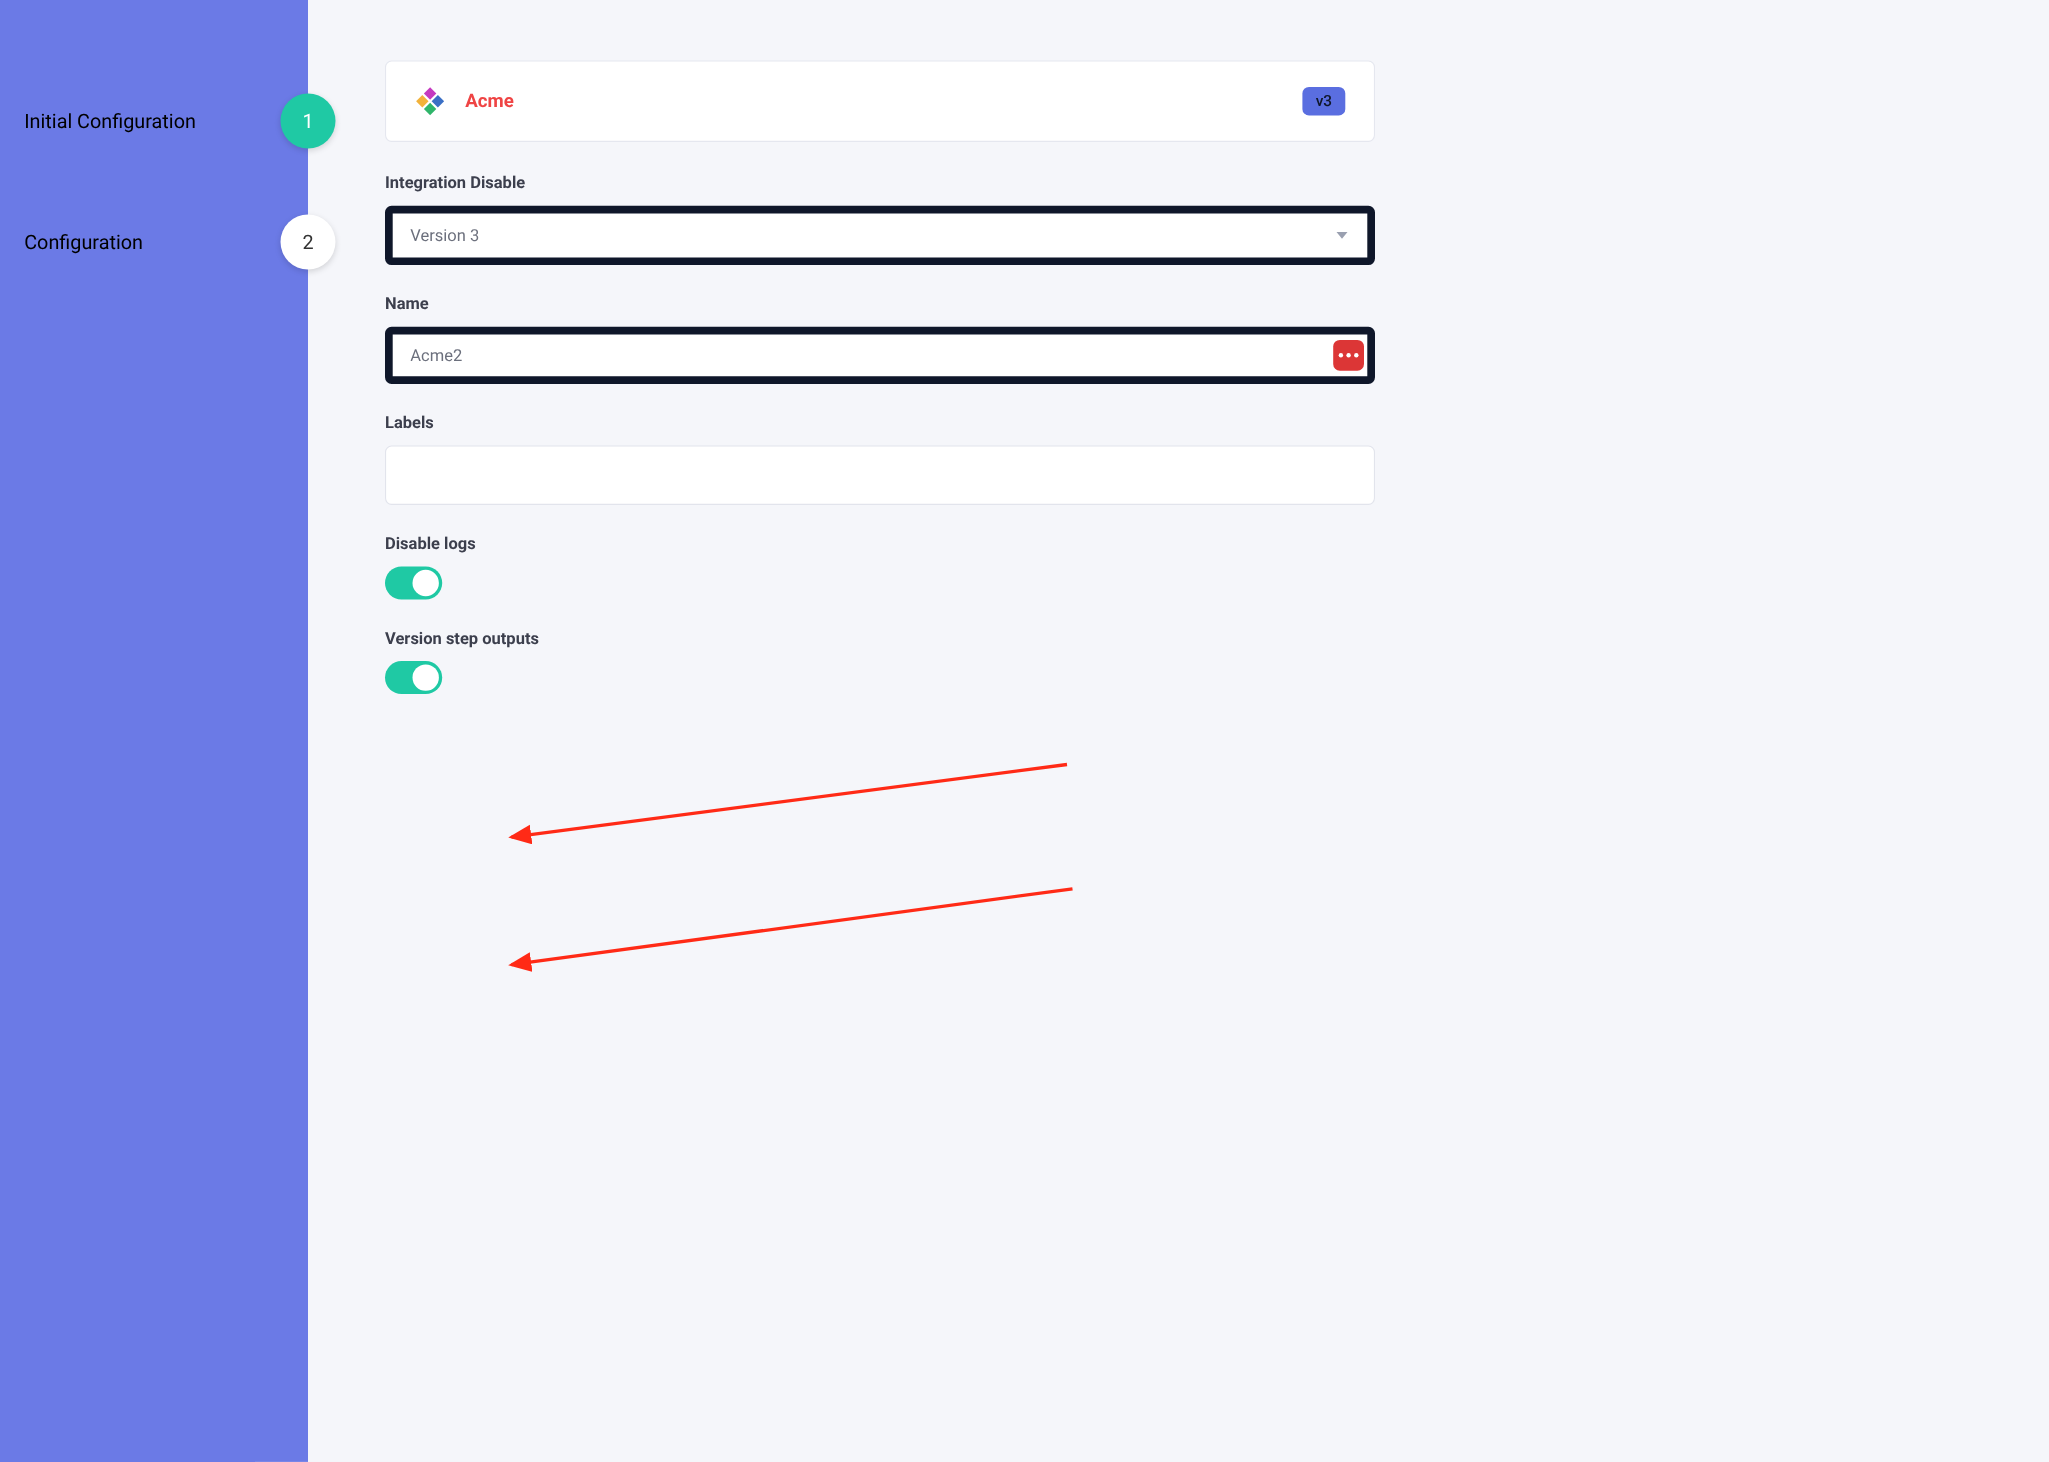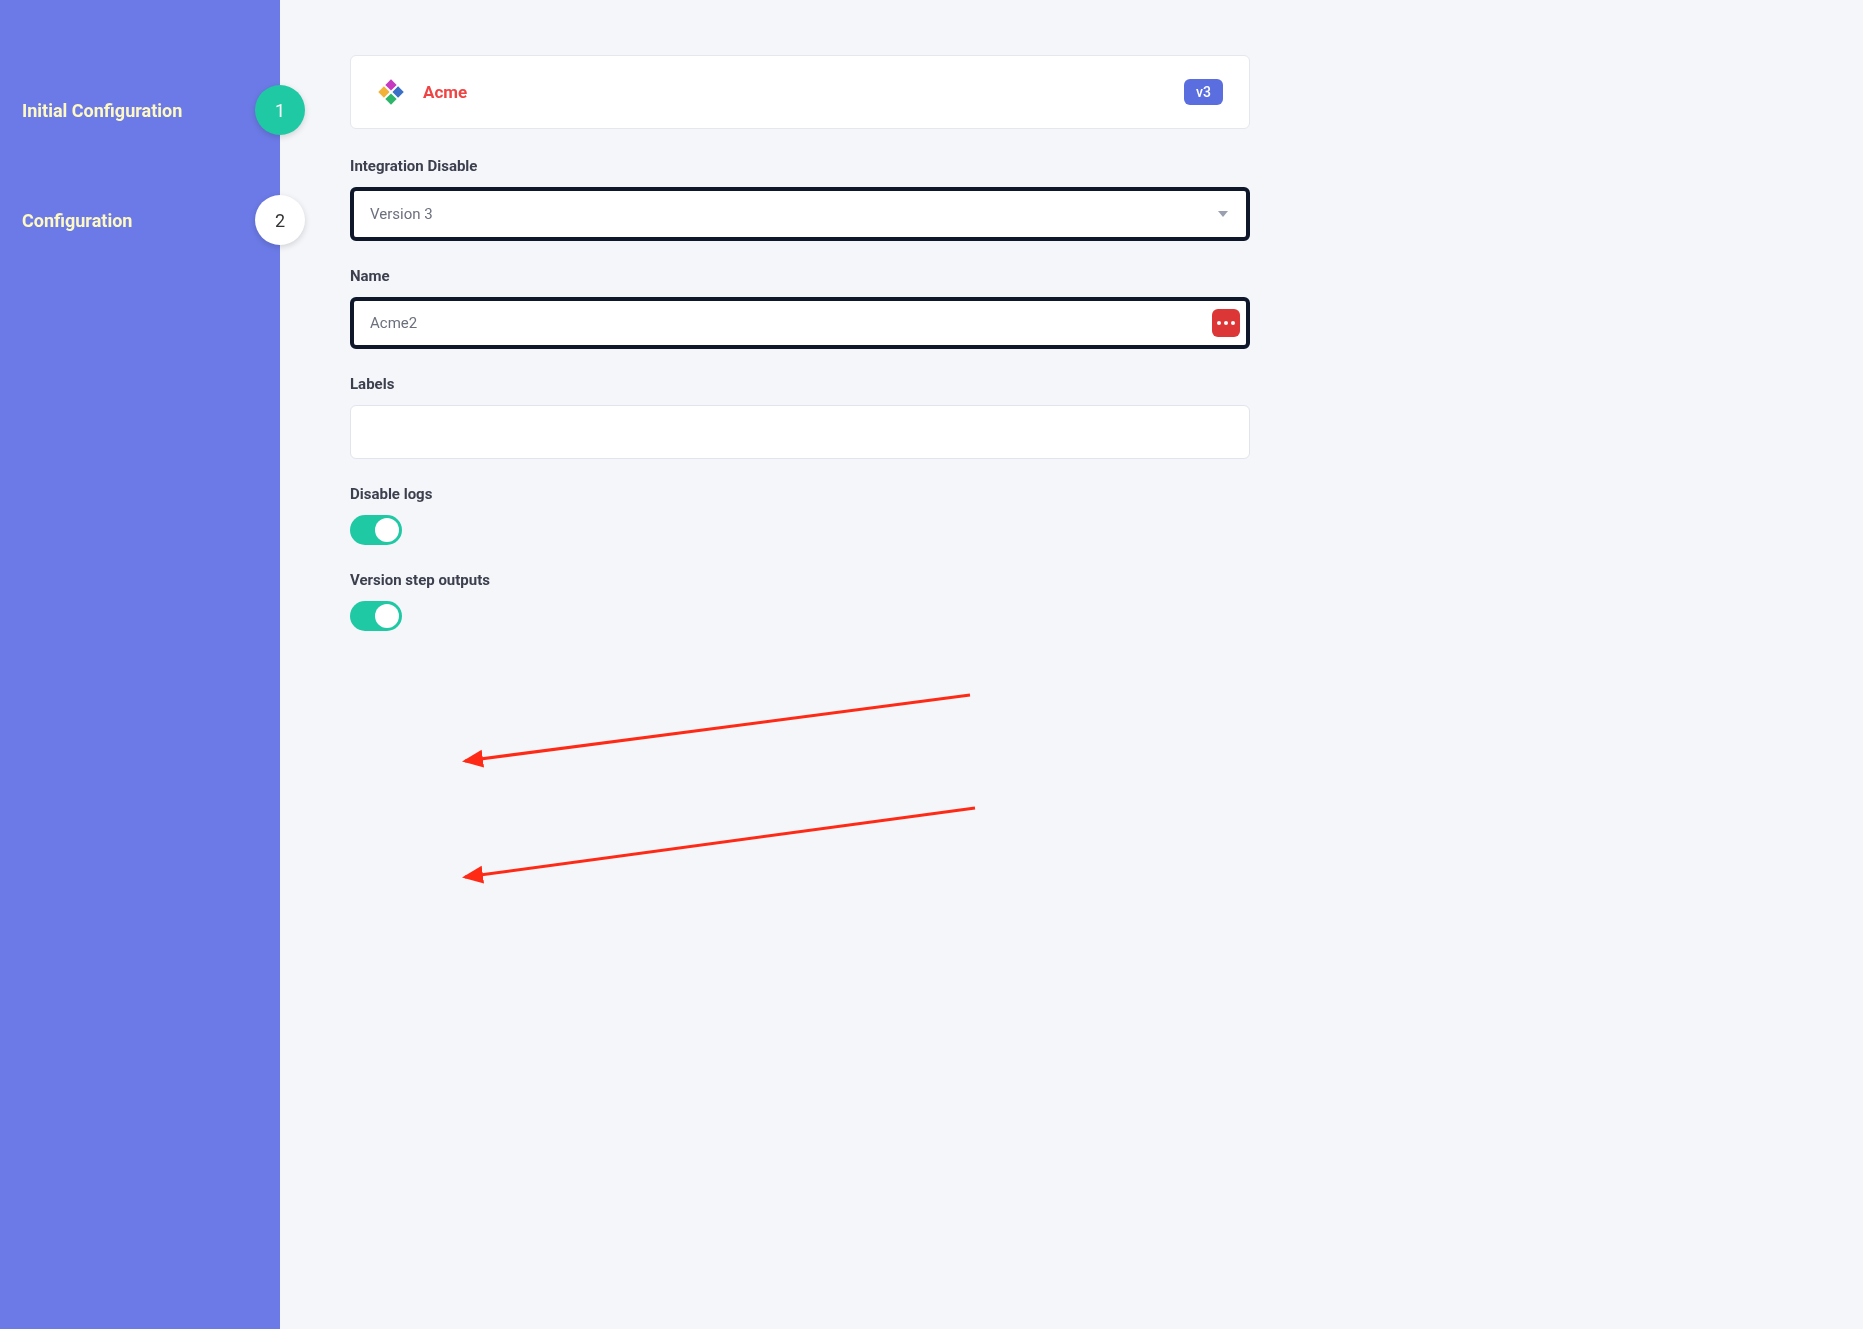--- a/index.html
+++ b/index.html
@@ -19,23 +19,23 @@
       position: relative;
     }
     .step-item {
       position: relative;
       height: 110px;
       display: flex;
       align-items: center;
       padding-left: 22px;
     }
     .step-label {
-      color: #fef9c3;
+      color: #000000;
       font-size: 18px;
-      font-weight: 700;
+      font-weight: 400;
     }
     .step-badge {
       position: absolute;
       right: -25px;
       top: 50%;
       transform: translateY(-50%);
       width: 50px;
       height: 50px;
       border-radius: 50%;
       display: flex;
@@ -62,37 +62,37 @@
     }
     .header-card .icon-wrap { margin-right: 18px; display:flex; align-items:center; }
     .header-card .title {
       font-weight: 700;
       color: #ef4444;
       font-size: 17px;
       flex: 1;
     }
     .version-badge {
       background: #5a6ee0;
-      color: #ffffff;
+      color: #0f172a;
       font-size: 14px;
       font-weight: 500;
       border-radius: 6px;
       padding: 5px 12px;
     }
     .field-block { margin-bottom: 26px; }
     .field-label {
       font-size: 15px;
       font-weight: 700;
       color: #3c3f4d;
       margin-bottom: 12px;
       display: block;
     }
     .select-box, .text-input, .textarea-box {
       width: 100%;
-      border: 4px solid #0f172a;
+      border: 7px solid #0f172a;
       background: #fff;
       border-radius: 6px;
       font-size: 15px;
       color: #6c707d;
       font-family: inherit;
     }
     .select-box {
       height: 54px;
       display:flex;
       align-items:center;

